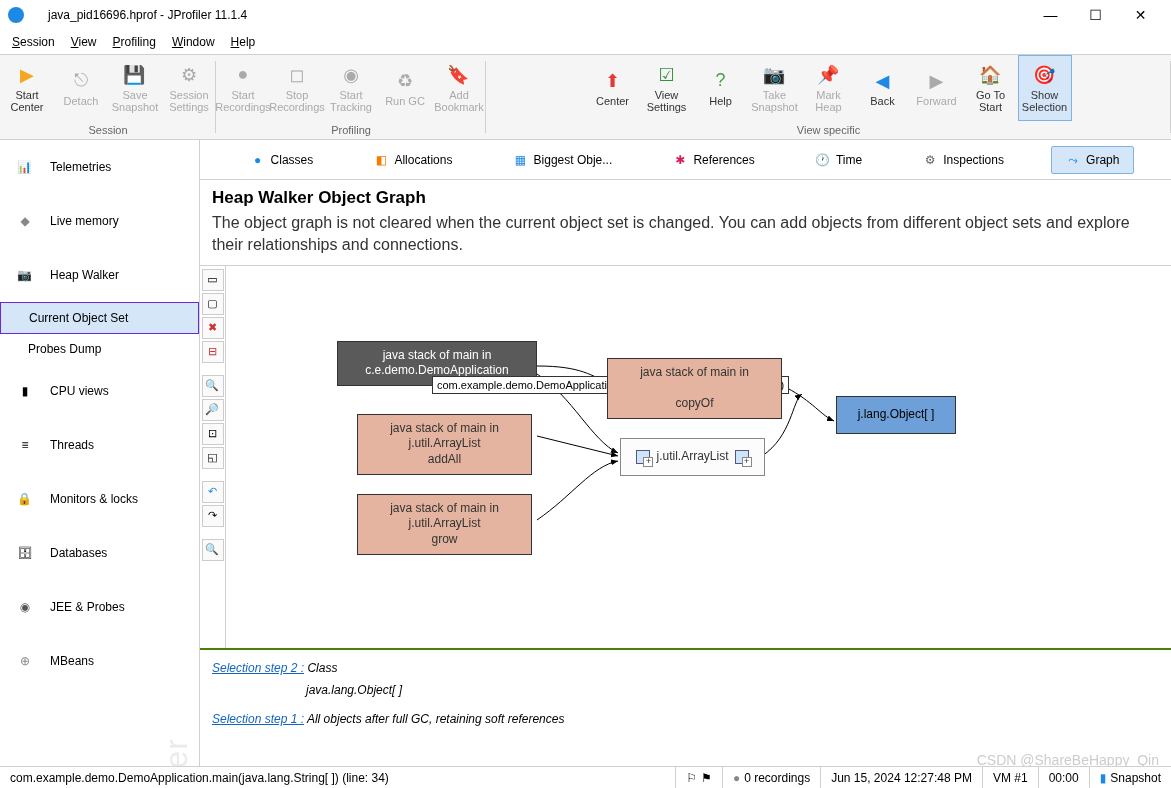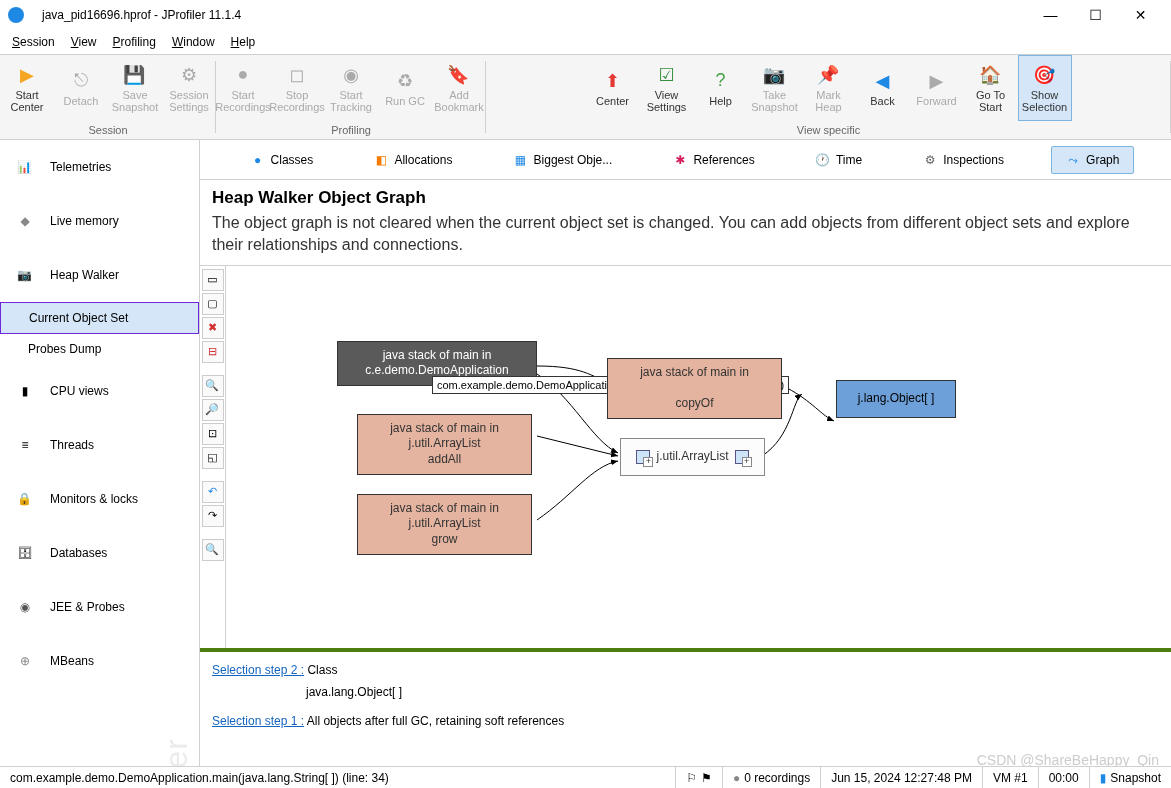--- a/index.html
+++ b/index.html
@@ -1,18 +1,18 @@
 <!DOCTYPE html>
 <html><head>
 <meta charset="utf-8">
 <style>
 * { margin: 0; padding: 0; box-sizing: border-box; font-family: "Segoe UI", Tahoma, sans-serif; font-size: 12px; }
 body { background: #fff; width: 1171px; height: 788px; overflow: hidden; position: relative; }
 .titlebar { height: 30px; display: flex; align-items: center; padding: 0 8px; background: #fff; justify-content: space-between; }
-.titlebar-left { display: flex; align-items: center; gap: 18px; }
+.titlebar-left { display: flex; align-items: center; gap: 24px; }
 .titlebar-icon { width: 16px; height: 16px; border-radius: 50%; background: #1e88e5; }
 .titlebar-controls { display: flex; gap: 0; }
 .titlebar-btn { width: 45px; height: 30px; display: flex; align-items: center; justify-content: center; font-size: 14px; }
 .menubar { height: 24px; display: flex; align-items: center; padding: 0 4px; background: #fff; gap: 0; }
 .menubar-item { padding: 2px 8px; cursor: default; }
 .menubar-item u { text-decoration: underline; }
 .toolbar { height: 86px; display: flex; background: #f5f5f5; border-top: 1px solid #d0d0d0; border-bottom: 1px solid #d0d0d0; }
 .toolbar-group { display: flex; flex-direction: column; align-items: center; position: relative; }
 .toolbar-group-items { display: flex; height: 66px; }
 .toolbar-group-label { font-size: 11px; color: #666; height: 18px; display: flex; align-items: center; }
@@ -45,21 +45,21 @@
 .graph-tool { width: 22px; height: 22px; margin: 1px auto; border: 1px solid #ccc; background: #fafafa; display: flex; align-items: center; justify-content: center; font-size: 11px; }
 .graph-tool.sep { border: none; background: none; height: 8px; }
 .graph-canvas { flex: 1; position: relative; background: #fff; border-left: 6px solid #fff; }
 .node { position: absolute; border: 1px solid #333; text-align: center; font-size: 11px; padding: 6px 4px; line-height: 1.3; }
 .node.dark { background: #5a5a5a; color: #fff; }
 .node.orange { background: #e4b4a0; color: #333; }
 .node.white { background: #fcfcfc; color: #333; border: 1px solid #888; display: flex; align-items: center; justify-content: center; gap: 6px; }
 .node.blue { background: #6d9fd8; color: #000; }
 .tooltip-box { position: absolute; background: #fff; border: 1px solid #333; padding: 2px 4px; font-size: 11px; white-space: nowrap; }
 svg.arrows { position: absolute; top: 0; left: 0; width: 100%; height: 100%; pointer-events: none; }
-.selection-panel { height: 120px; border-top: 4px solid #4d7c0f; padding: 8px 12px; overflow: hidden; font-size: 12px; line-height: 1.8; }
+.selection-panel { height: 120px; border-top: 2px solid #4d7c0f; padding: 8px 12px; overflow: hidden; font-size: 12px; line-height: 1.8; font-style: italic; }
 .selection-panel a { color: #1565c0; text-decoration: underline; }
 .statusbar { height: 22px; border-top: 1px solid #d0d0d0; display: flex; align-items: center; background: #fff; font-size: 11px; position: absolute; bottom: 0; left: 0; right: 0; }
 .status-seg { padding: 0 10px; border-left: 1px solid #d0d0d0; height: 100%; display: flex; align-items: center; gap: 4px; }
 .status-seg:first-child { border-left: none; flex: 1; }
 .watermark-csdn { position: absolute; bottom: 20px; right: 12px; color: #ccc; font-size: 14px; pointer-events: none; }
 .small-node-icon { width: 14px; height: 14px; background: #cde4f9; border: 1px solid #558; display: inline-block; position: relative; }
 .small-node-icon::after { content: '+'; position: absolute; bottom: -4px; right: -4px; font-size: 9px; background: #fff; border: 1px solid #888; width: 8px; height: 8px; line-height: 7px; text-align: center; }
 </style>
 </head>
 <body>
@@ -320,21 +320,21 @@
         <div class="node orange" style="left:375px;top:92px;width:175px">
           <div>java stack of main in</div>
           <div style="visibility:hidden">.</div>
           <div>copyOf</div>
         </div>
         <div class="node white" style="left:388px;top:172px;width:145px;height:38px">
           <span class="small-node-icon"></span>
           <span>j.util.ArrayList</span>
           <span class="small-node-icon"></span>
         </div>
-        <div class="node blue" style="left:604px;top:114px;width:120px;height:38px;display:flex;align-items:center;justify-content:center">
+        <div class="node blue" style="left:604px;top:130px;width:120px;height:38px;display:flex;align-items:center;justify-content:center">
           <span>j.lang.Object[ ]</span>
         </div>
       </div>
     </div>
 
     <div class="selection-panel">
       <div><a>Selection step 2 :</a><span> Class</span></div>
       <div style="padding-left:94px">java.lang.Object[ ]</div>
       <div style="height:8px"></div>
       <div><a>Selection step 1 :</a><span> All objects after full GC, retaining soft references</span></div>

